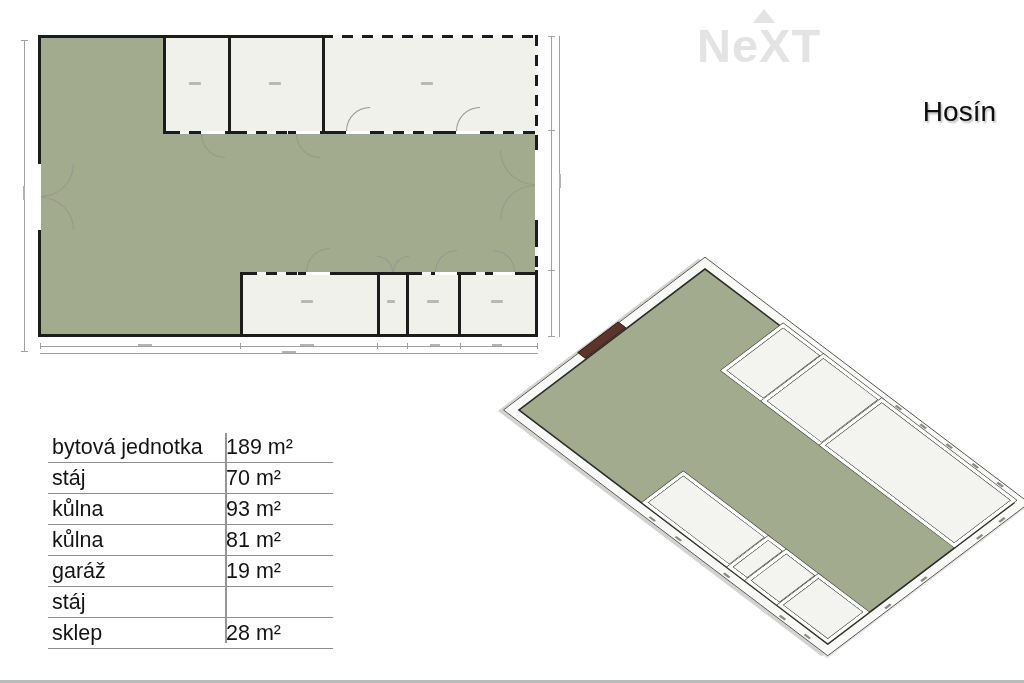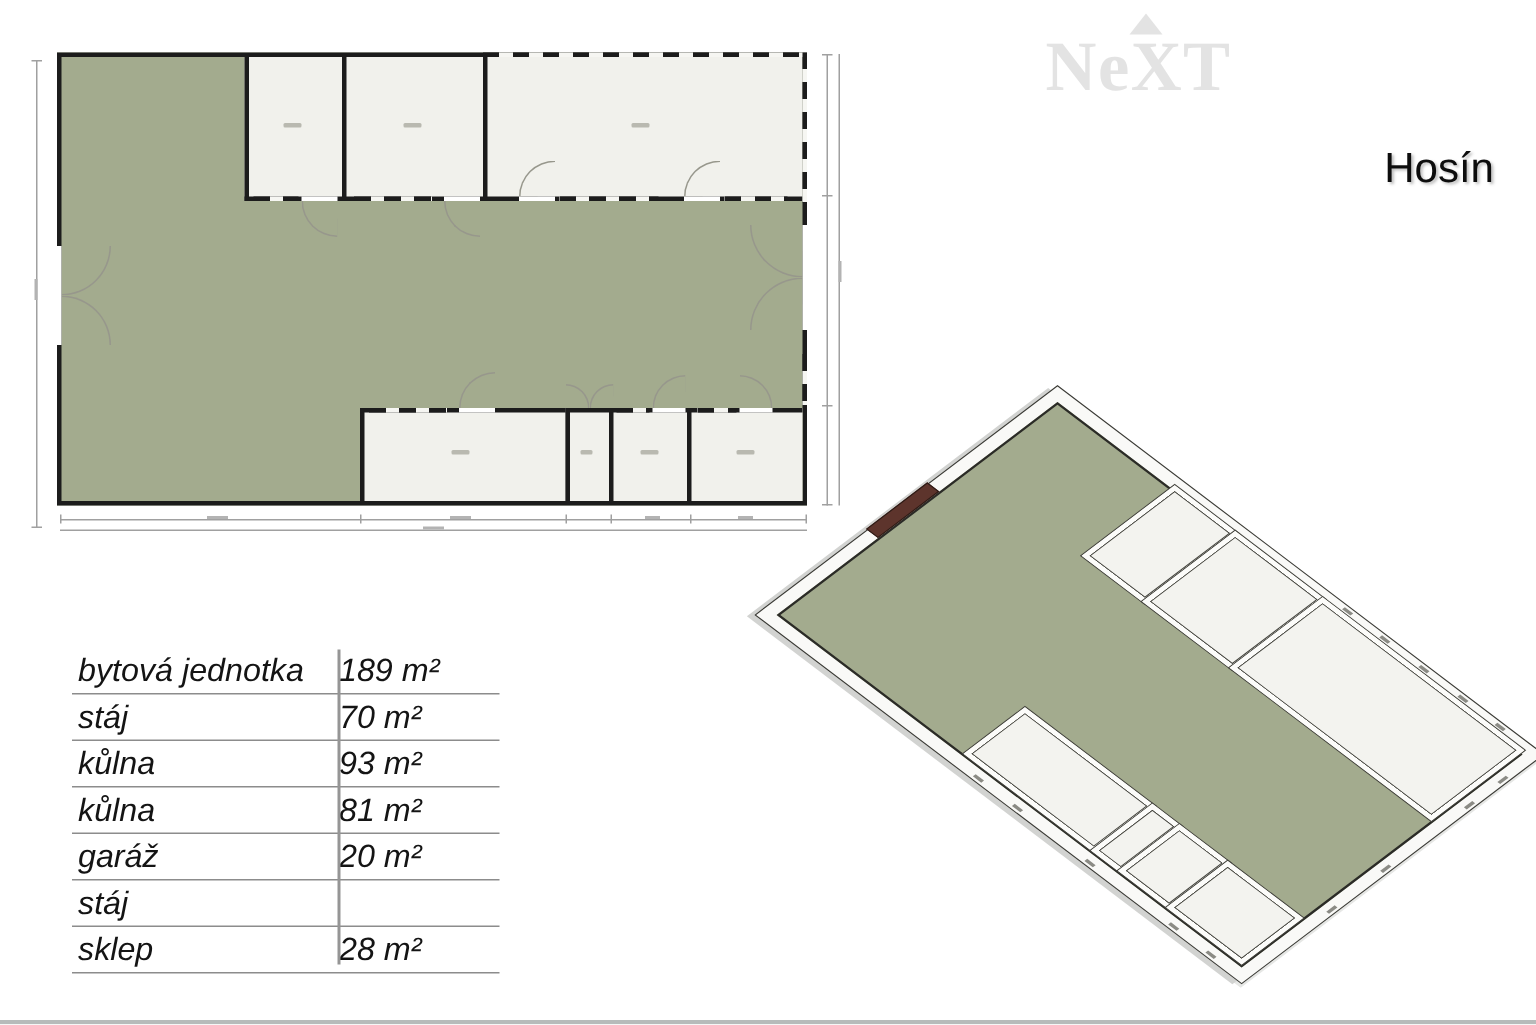--- a/index.html
+++ b/index.html
@@ -28,37 +28,37 @@
   .smudge { position:absolute; width:12px; height:3px; background:#b9b9b0; border-radius:1px; }
   
   .dim-v { position:absolute; width:1px; background:var(--dim-gray); }
   .dim-h { position:absolute; height:1px; background:var(--dim-gray); }
   .tick-h { position:absolute; width:7px; height:1px; background:var(--dim-gray); }
   .tick-v { position:absolute; width:1px; height:6px; background:var(--dim-gray); }
   .dimtxt { position:absolute; width:14px; height:2px; background:#b3b3b3; }
   
   .watermark {
     position:absolute; left:697px; top:22px; font-size:47px; font-weight:bold;
-    color:var(--watermark-gray); letter-spacing:1px; line-height:1;font-family:Liberation Serif, serif;
+    color:var(--watermark-gray); letter-spacing:1px; line-height:1;
   }
   .wm-caret {
     position:absolute; left:753px; top:9px; width:0; height:0;
     border-left:11px solid transparent; border-right:11px solid transparent;
     border-bottom:14px solid var(--watermark-gray);
   }
   .title {
     position:absolute; right:28px; top:50px; font-size:38px; color:#0d0d0d;
     line-height:1.1; text-shadow:1.5px 1.5px 2px rgba(110,110,110,.45); white-space:nowrap;
   }
   .subtitle {
     position:absolute; right:28px; top:96px; font-size:28px; color:#0d0d0d;
     text-shadow:1.5px 1.5px 2px rgba(110,110,110,.45);
   }
   
-  .area-table { position:absolute; left:48px; top:432px; width:285px; font-size:21.5px; color:#141414;font-style:italic; }
+  .area-table { position:absolute; left:48px; top:432px; width:285px; font-size:21.5px; color:#141414; }
   .arow { position:relative; height:30px; line-height:30px; border-bottom:1.5px solid var(--table-line-gray); display:flex; }
   .arow .lbl { flex:1 1 auto; padding-left:4px; }
   .arow .val { width:104px; padding-right:3px; }
   .col-div { position:absolute; left:177px; top:1px; width:1.5px; height:210px; background:#959595; }
   
   .plan3d {
     position:absolute; left:705px; top:268px; width:500px; height:302px;
     transform-origin:0 0; transform:matrix(0.62, 0.47, -0.62, 0.47, 0, 0);
   }
   .slab3d {
@@ -184,21 +184,21 @@
     <div class="arow">
       <span class="lbl">kůlna</span>
       <span class="val">93 m²</span>
     </div>
     <div class="arow">
       <span class="lbl">kůlna</span>
       <span class="val">81 m²</span>
     </div>
     <div class="arow">
       <span class="lbl">garáž</span>
-      <span class="val">20 m²</span>
+      <span class="val">19 m²</span>
     </div>
     <div class="arow">
       <span class="lbl">stáj</span>
     </div>
     <div class="arow">
       <span class="lbl">sklep</span>
       <span class="val">28 m²</span>
     </div>
     <div class="col-div"></div>
   </div>

